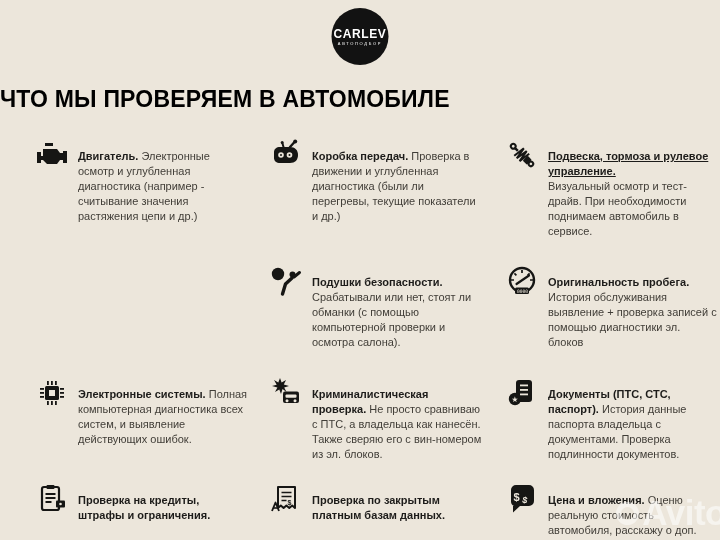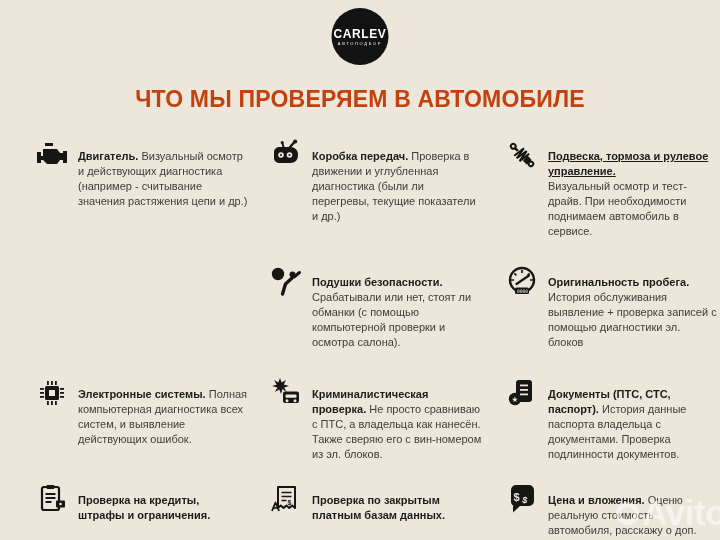--- a/index.html
+++ b/index.html
@@ -7,22 +7,22 @@
           font-family:"Liberation Sans",sans-serif;}
 
   
   .logo{position:absolute;top:8px;left:50%;transform:translateX(-50%);
         width:57px;height:57px;border-radius:50%;background:#121212;
         display:flex;flex-direction:column;align-items:center;justify-content:center;}
   .logo .brand{color:#fff;font-weight:700;font-size:12px;letter-spacing:.6px;line-height:12px;}
   .logo .tagline{color:#fff;font-size:4px;letter-spacing:1.7px;margin-top:2px;line-height:4px;}
 
   
-  .heading{position:absolute;top:86px;left:0;right:0;text-align:center;
-           font-size:23px;font-weight:800;color:#c2410c;letter-spacing:.2px;}
+  .heading{position:absolute;top:86px;left:0;right:0;text-align:left;
+           font-size:23px;font-weight:800;color:#000000;letter-spacing:.2px;}
 
   
   .item{position:absolute;display:flex;width:224px;}
   .c1{left:36px}.c2{left:270px}.c3{left:506px;width:212px;}
   .r1{top:138px}.r2{top:264px}.r3{top:376px}.r4{top:482px}
   .item .icon{flex:0 0 34px;margin-right:8px;padding-top:1px;}
   .item .icon svg{width:32px;height:32px;display:block;}
   .item .text{font-size:11px;line-height:15px;color:#403d37;width:170px;}
   .item .text b{color:#1d1c1a;}
   .tb{display:block;text-decoration:underline;}
@@ -45,21 +45,21 @@
   </div>
 
   <div class="heading">ЧТО МЫ ПРОВЕРЯЕМ В АВТОМОБИЛЕ</div>
 
   <div class="item c1 r1">
     <span class="icon">
       <svg viewBox="0 0 32 32">
           <path fill="#161614" d="M9 4h8v3h-3v3h7l3 4h3v-2h4v12h-4v-3h-3l-3 4H11l-4-4H5v3H1V13h4v4h2v-7h7V7H9z"></path>
         </svg>
     </span>
-    <p class="text"><b>Двигатель.</b> <span>Визуальный осмотр и действующих диагностика (например - считывание значения растяжения цепи и др.)</span></p>
+    <p class="text"><b>Двигатель.</b> <span>Электронные осмотр и углубленная диагностика (например - считывание значения растяжения цепи и др.)</span></p>
   </div>
 
   <div class="item c2 r1">
     <span class="icon">
       <svg viewBox="0 0 32 32">
         <path fill="#161614" d="M4 13c0-3 2.5-5 6-5h10c5 0 8 3 8 8s-3 8-8 8H10c-3.5 0-6-2-6-5z"></path>
         <path d="M20 8l4.5-5" stroke="#161614" stroke-width="2.4" stroke-linecap="round" fill="none"></path>
         <circle cx="25.2" cy="2.6" r="2" fill="#161614"></circle>
         <path d="M13.5 8l-1-3.5" stroke="#161614" stroke-width="2" stroke-linecap="round" fill="none"></path>
         <circle cx="12.2" cy="3.6" r="1.5" fill="#161614"></circle>

